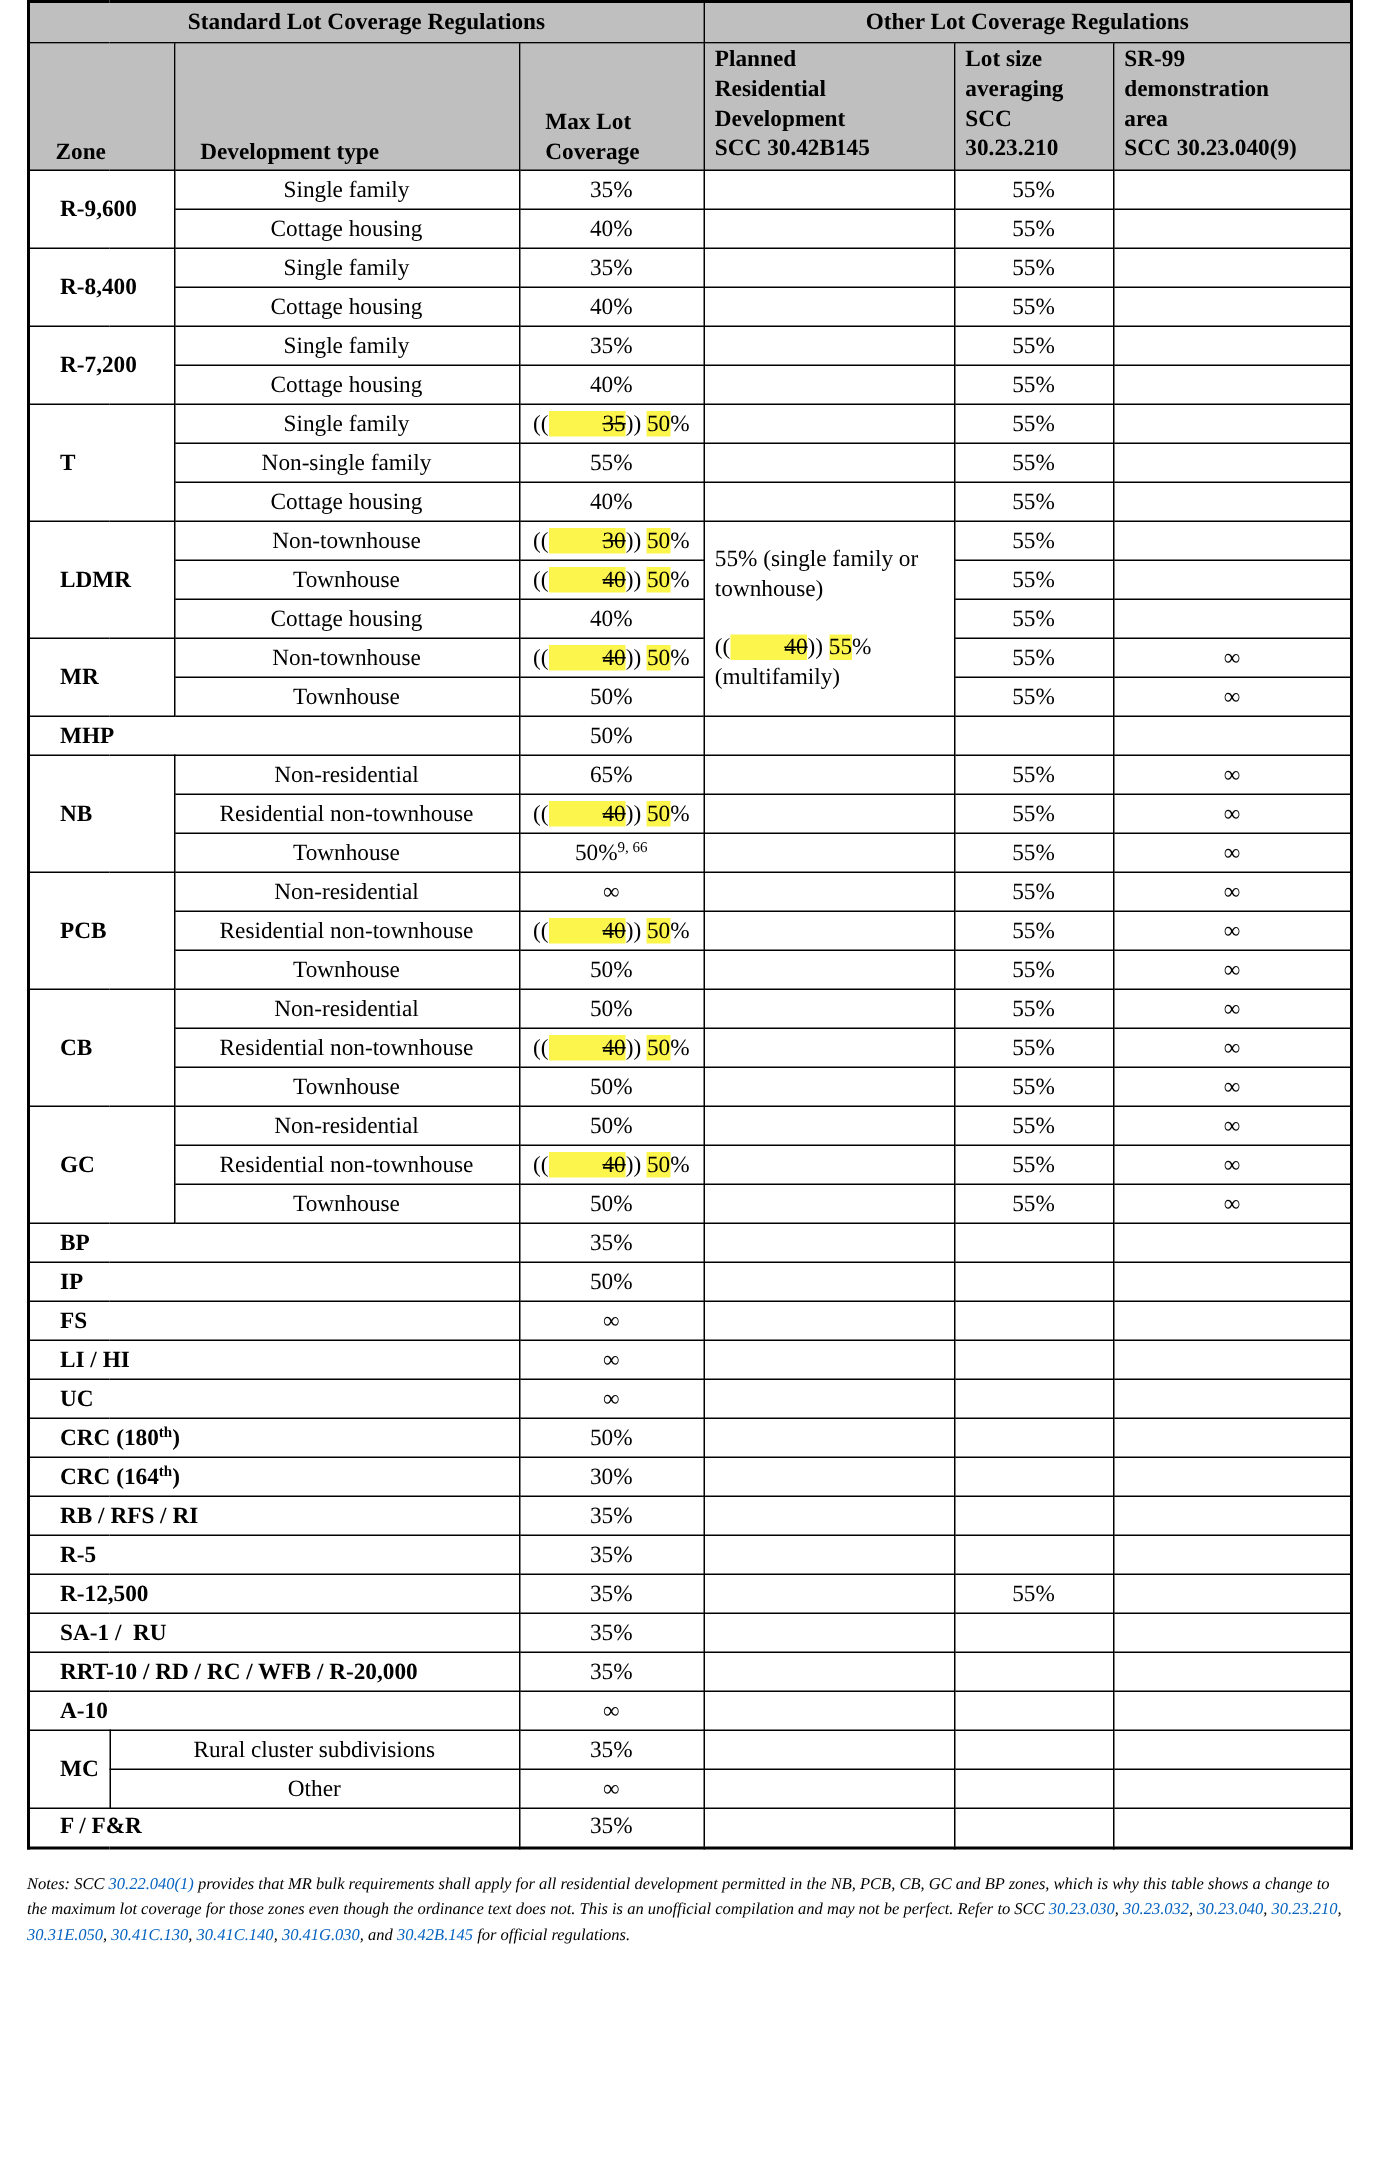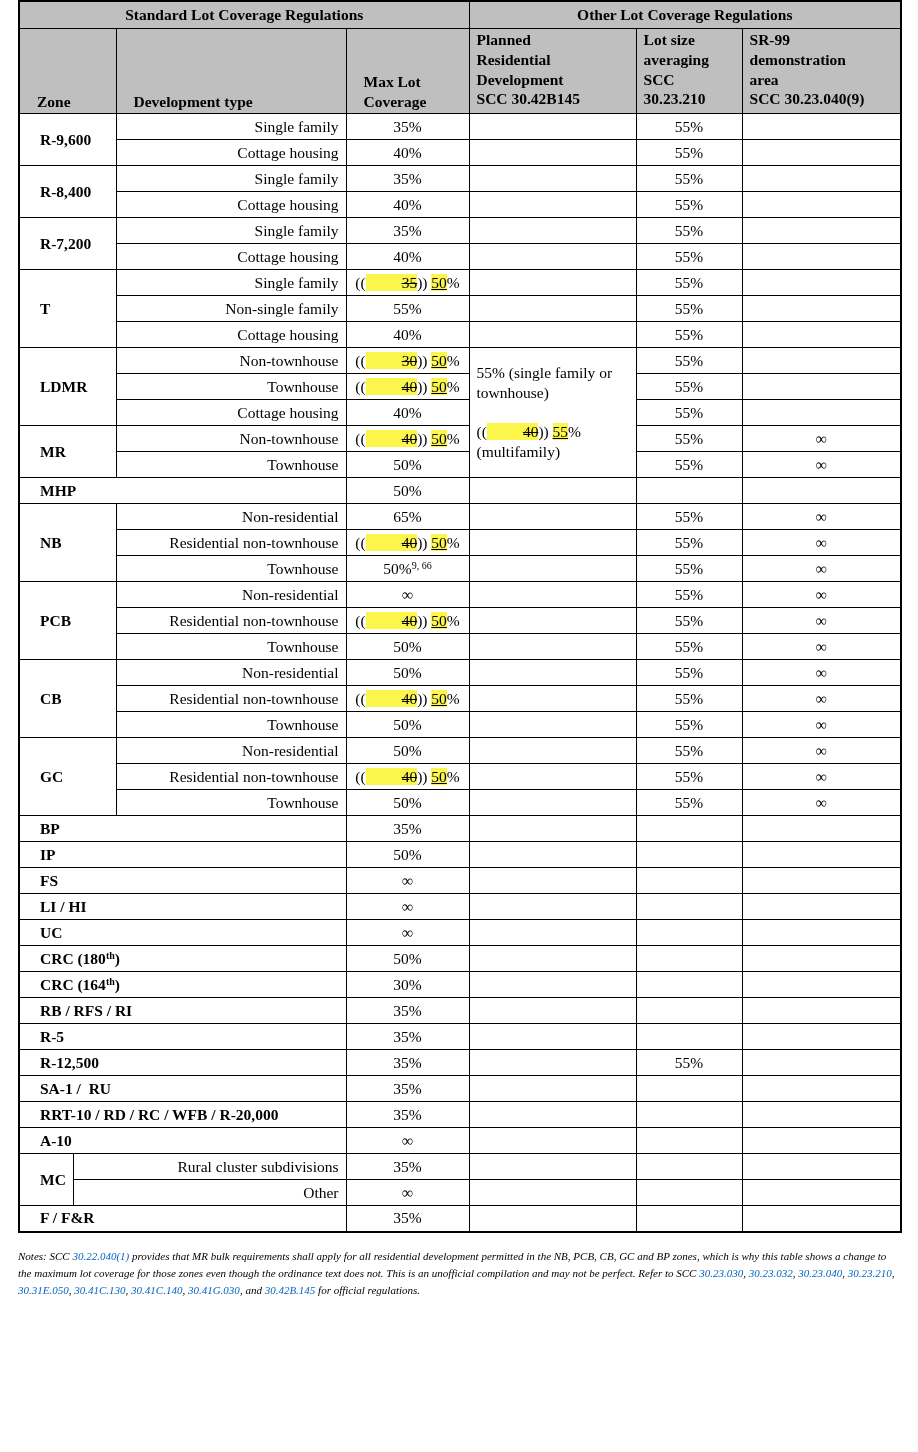--- a/index.html
+++ b/index.html
@@ -30,25 +30,25 @@
     overflow:hidden;
   }
   .regs th{background:var(--hdr);text-align:left;font-weight:bold;margin-top:33px;}
   .regs th.group{height:24px;text-align:center;vertical-align:middle;}
   .regs tr.colrow th{height:82px;}
   .regs th.v-bottom{vertical-align:bottom;padding-left:17px;}
   .regs th.v-top{vertical-align:top;}
   .regs tbody tr{height:26px;}
   .regs td{vertical-align:middle;background:#fff;}
   td.c-zone{font-weight:bold;text-align:left;padding-left:20px;}
-  td.c-dev{text-align:right;}
+  td.c-dev{text-align:center;}
   td.c-val,td.c-avg,td.c-sr{text-align:center;}
   td.c-prd{text-align:left;}
   .seg-dh{background:var(--hl);text-decoration:line-through;padding-left:36px;}
-  .seg-ih{background:var(--hl);text-decoration:underline;}
+  .seg-ih{background:var(--hl);}
   .seg-sup{font-size:10px;vertical-align:5px;}
   .cell-para + .cell-para{margin-top:19px;}
   .notes{
     margin:15px 16px 0 18px;
     font-size:11px;line-height:1.555;
     text-align:left;
     font-style:italic;
   }
   .notes a{color:var(--link);text-decoration:none;cursor:pointer;}
 </style>

